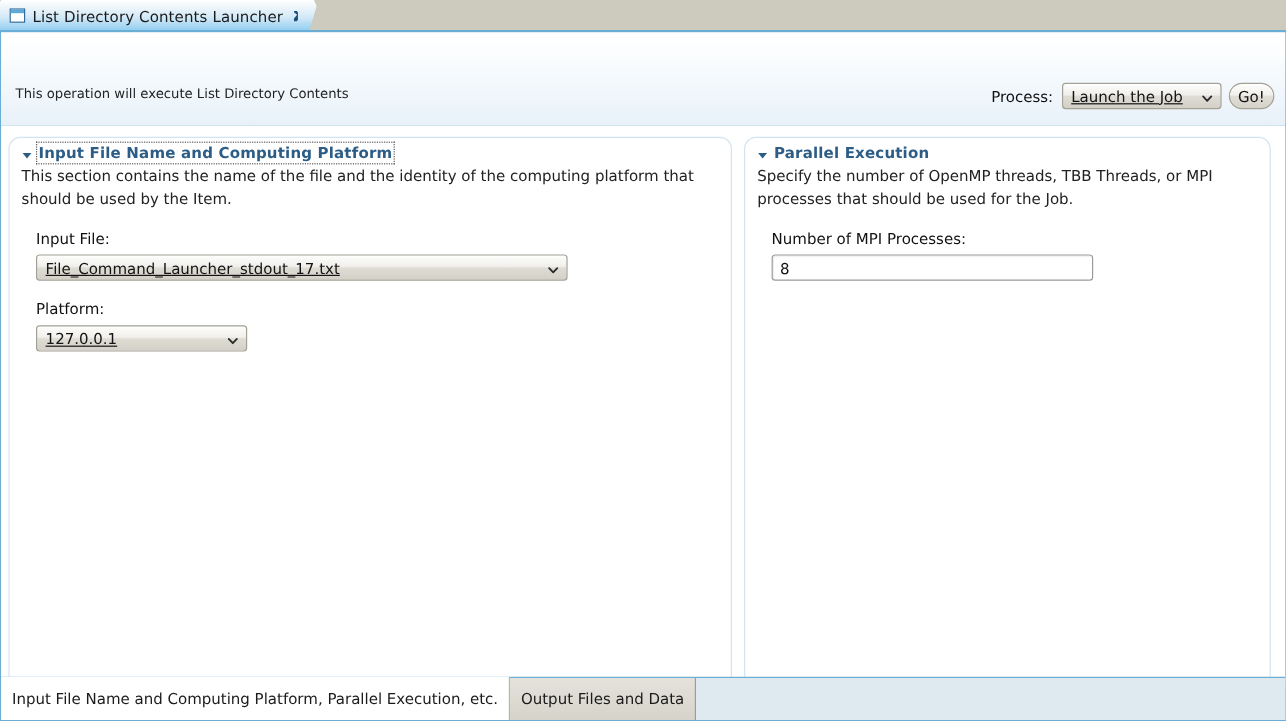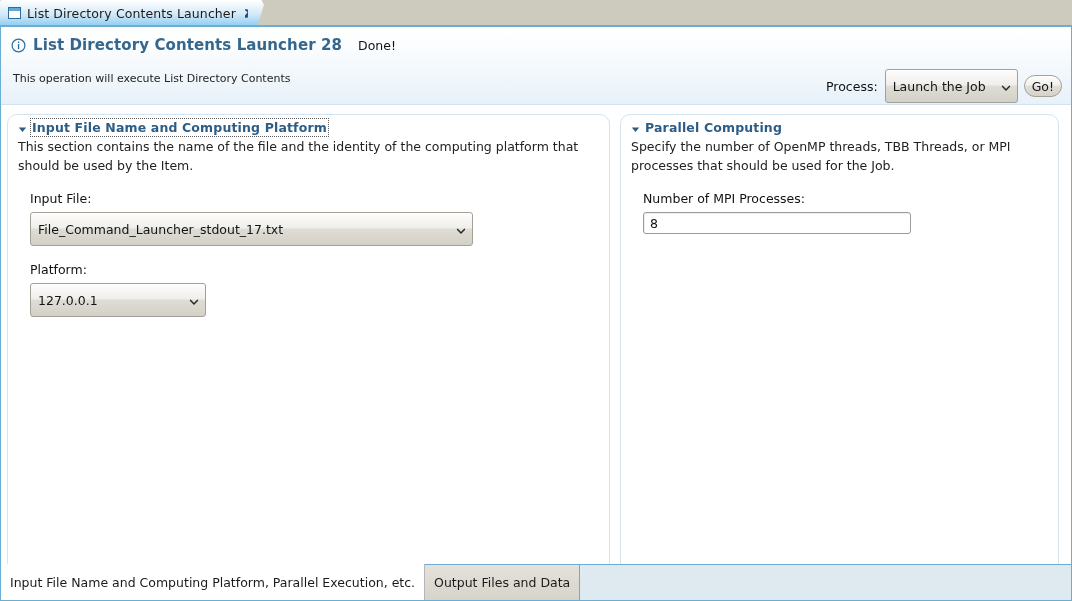--- a/index.html
+++ b/index.html
@@ -169,33 +169,34 @@
     font-size: 12.5px;
     color: #111111;
     margin-right: 7px;
     white-space: nowrap;
   }
 
   
   .combo {
     position: relative;
     box-sizing: border-box;
-    height: 34px;
+    height: 22px;
     border: 1px solid #a3a096;
     border-radius: 3px;
     background: linear-gradient(to bottom, #fdfdfc 0%, #f0efeb 45%, #dedcd4 52%, #d3d0c7 100%);
     display: flex;
     align-items: center;
     padding: 0 20px 0 7px;
     font-size: 12.5px;
     color: #141414;
     white-space: nowrap;
     overflow: hidden;
     box-shadow: inset 0 1px 0 rgba(255,255,255,0.85);
     cursor: default;
+    text-decoration: underline;
   }
   .combo .chev {
     position: absolute;
     right: 6px;
     top: 50%;
     transform: translateY(-50%);
     width: 10px;
     height: 10px;
   }
   .combo-process { width: 133px; }
@@ -357,31 +358,20 @@
       </span>
     </div>
     <div class="top-tab-slant"></div>
     <div class="top-tab-slant-cover"></div>
   </div>
 
   <div class="pane">
 
     <div class="form-header">
 
-      <div class="header-title-row">
-        <span class="info-icon">
-          <svg width="15" height="15" viewBox="0 0 15 15" aria-hidden="true">
-            <circle cx="7.5" cy="7.5" r="6.4" fill="none" stroke="#2f6d9e" stroke-width="1.2"></circle>
-            <rect x="6.9" y="6.1" width="1.3" height="5.1" fill="#2f6d9e"></rect>
-            <rect x="6.9" y="3.5" width="1.3" height="1.5" fill="#2f6d9e"></rect>
-          </svg>
-        </span>
-        <span class="header-title">List Directory Contents Launcher 28</span>
-        <span class="header-status">Done!</span>
-      </div>
 
       <div class="header-desc">This operation will execute List Directory Contents</div>
 
       <div class="process-area">
         <span class="process-label">Process:</span>
         <div class="combo combo-process">
           <span>Launch the Job</span>
           <span class="chev">
             <svg width="10" height="10" viewBox="0 0 10 10" aria-hidden="true">
               <path d="M1.6 3.4 L5 7 L8.4 3.4" fill="none" stroke="#2a2a2a" stroke-width="1.5" stroke-linecap="round" stroke-linejoin="round"></path>
@@ -434,21 +424,21 @@
         </div>
       </div>
 
       <div class="section section-right">
         <div class="section-title-row">
           <span class="twisty">
             <svg width="9" height="9" viewBox="0 0 9 9" aria-hidden="true">
               <path d="M0.8 2.6 L8.2 2.6 L4.5 7 Z" fill="#2c5d86"></path>
             </svg>
           </span>
-          <span class="section-title">Parallel Computing</span>
+          <span class="section-title">Parallel Execution</span>
         </div>
         <p class="section-desc">Specify the number of OpenMP threads, TBB Threads, or MPI processes that should be used for the Job.</p>
 
         <div class="field-block">
           <div class="field-label">Number of MPI Processes:</div>
           <div class="field-widget">
             <div class="textinput input-mpi">
               <span>8</span>
             </div>
           </div>

